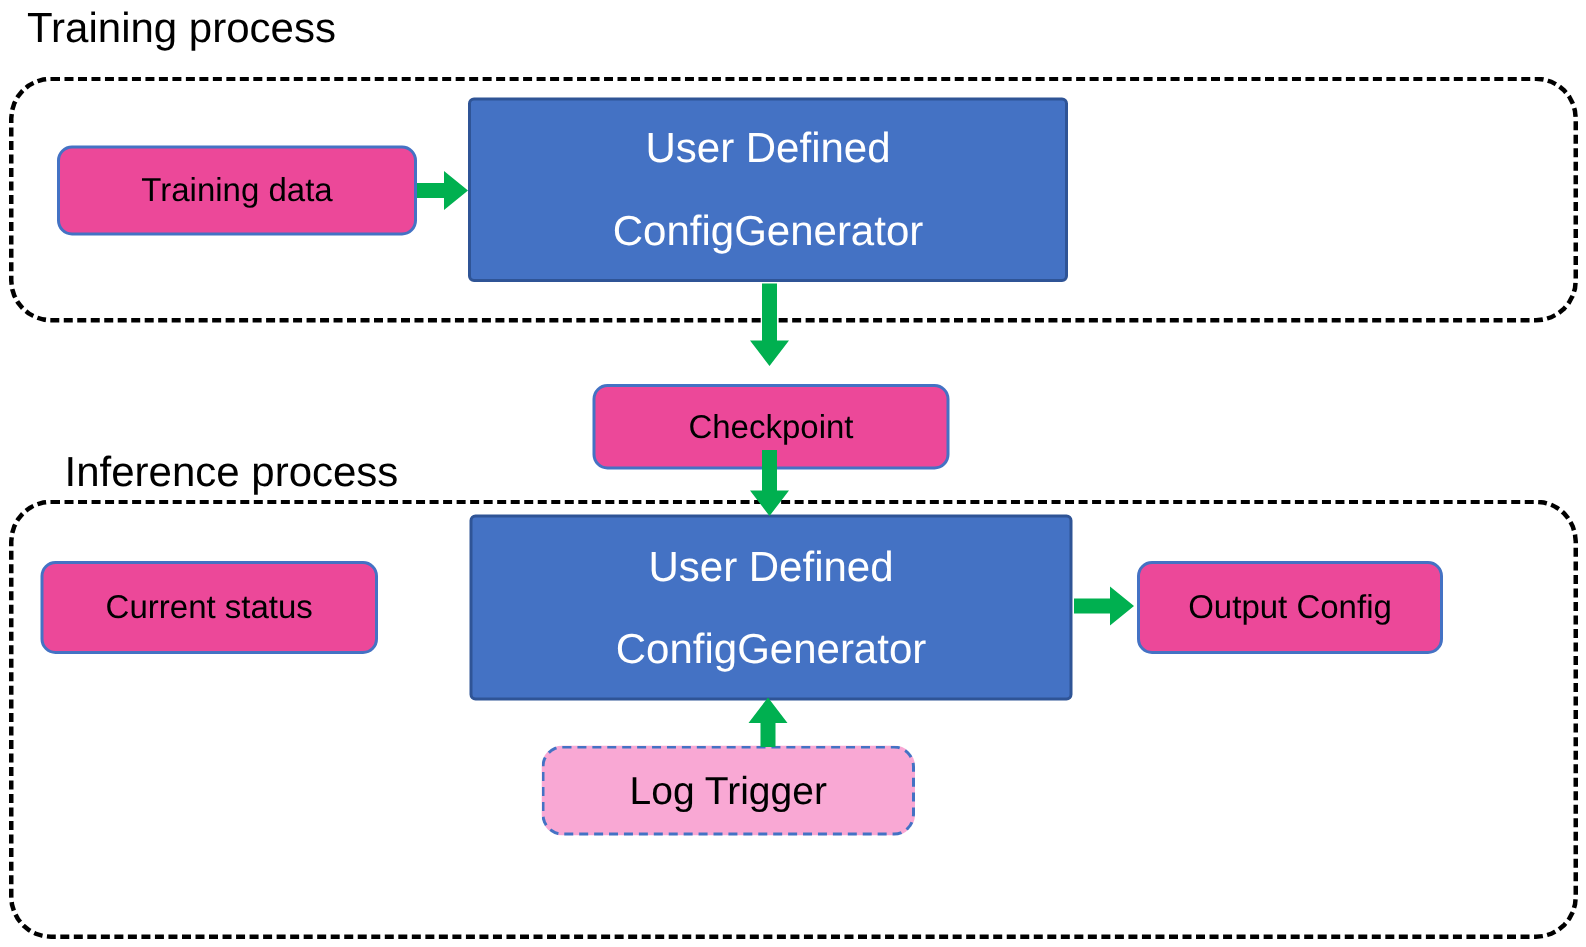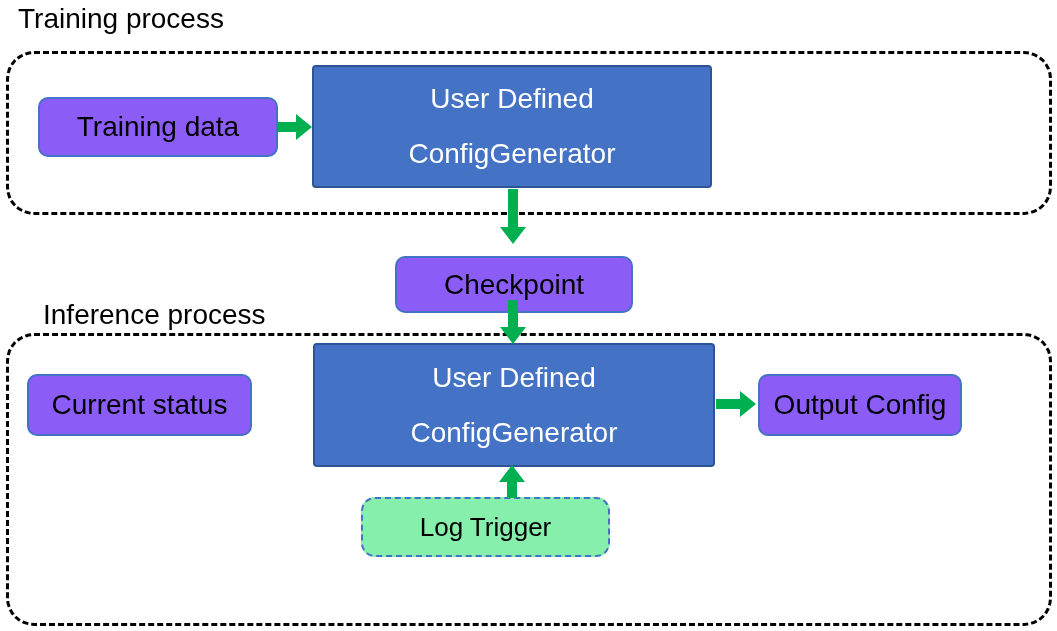--- a/index.html
+++ b/index.html
@@ -21,28 +21,28 @@
   }
   .dashed-container {
     position: absolute;
     border: 3px dashed #000000;
     border-radius: 28px;
     box-sizing: border-box;
     background: transparent;
   }
   .white-box {
     position: absolute;
-    background: #8b5cf6;
+    background: #ec4899;
     border: 2px solid #4472C4;
     border-radius: 10px;
     box-sizing: border-box;
     display: flex;
     align-items: center;
     justify-content: center;
-    font-size: 28px;
+    font-size: 22px;
     color: #000000;
     white-space: nowrap;
   }
   .blue-node {
     position: absolute;
     background: #4472C4;
     border: 2px solid #2F5496;
     border-radius: 4px;
     box-sizing: border-box;
     display: flex;
@@ -50,21 +50,21 @@
     align-items: center;
     justify-content: center;
     color: #ffffff;
     font-size: 28px;
     line-height: 1.42;
     text-align: center;
     gap: 15px;
   }
   .trigger-box {
     position: absolute;
-    background: #86efac;
+    background: #f9a8d4;
     border: 2px dashed #4472C4;
     border-radius: 14px;
     box-sizing: border-box;
     display: flex;
     align-items: center;
     justify-content: center;
     font-size: 26px;
     color: #000000;
     white-space: nowrap;
   }

